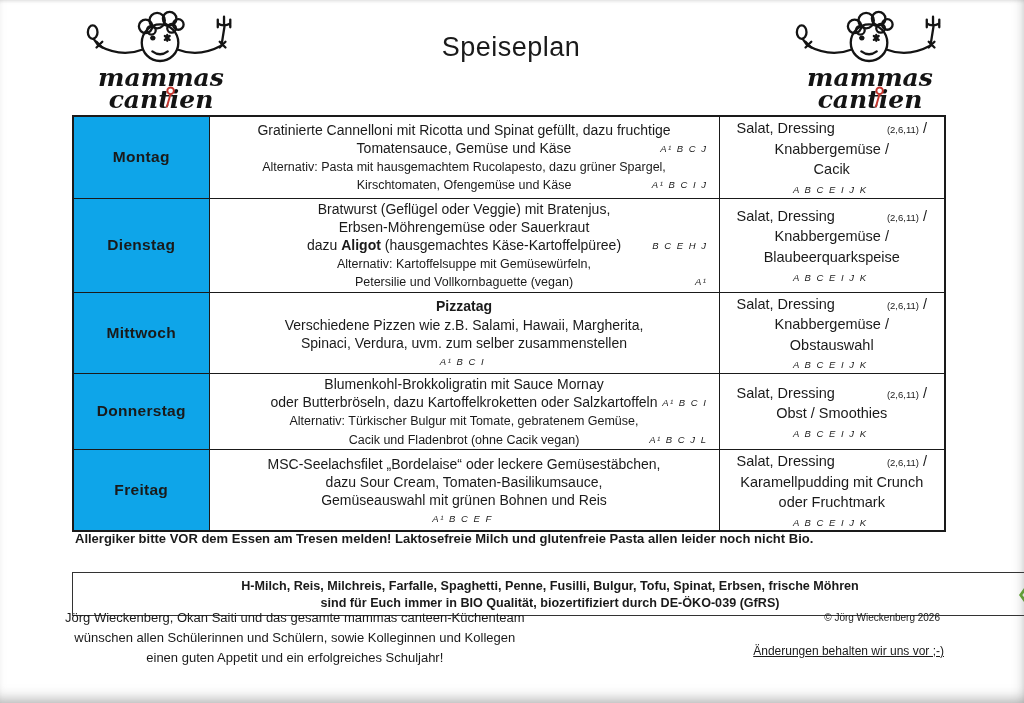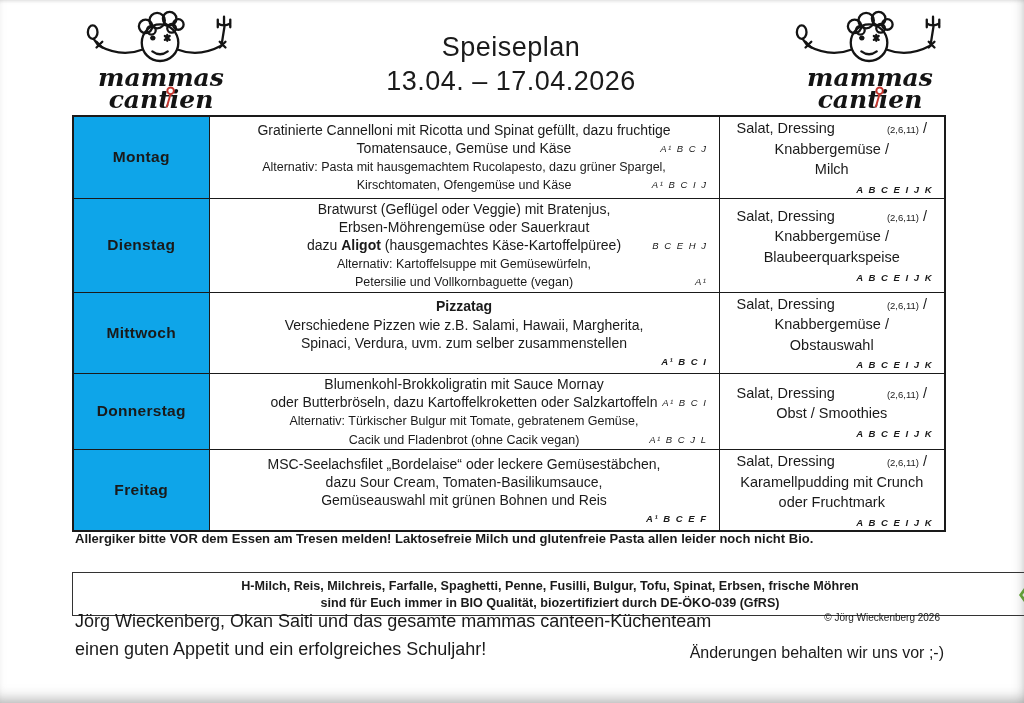--- a/index.html
+++ b/index.html
@@ -37,43 +37,43 @@
     font-size:15.5px; letter-spacing:.3px;
   }
   .main-cell .line, .side-cell .line { position:relative; text-align:center; }
   .main-cell .line { font-size:14px; line-height:1.3; }
   .side-cell .line { font-size:14.5px; line-height:1.42; }
   .line span.b { font-weight:bold; }
   .line span.sm { font-size:12.5px;margin-top:44px; }
   .line span.tiny { font-size:9.5px;margin-left:48px; }
   .allerg { font-style:italic; font-size:9.5px; letter-spacing:1.5px; white-space:nowrap; }
   .allerg.abs { position:absolute; right:3px; bottom:2px;text-align:right; }
-  .line.allerg-line { text-align:right; padding-right:3px; line-height:1.15;font-weight:bold; }
+  .line.allerg-line { padding-right:3px; line-height:1.15; }
   
   .allergy-notice {
     position:absolute; left:75px; top:531px; width:880px;
     font-size:13px; font-weight:bold;
   }
   .bio-box {
     position:absolute; left:72px; top:572px; width:1016px; height:44px;
     border:1.3px solid #333; box-sizing:border-box;
   }
   .bio-text {
     position:absolute; left:30px; right:90px; top:5px; text-align:center;
     font-size:12.6px; font-weight:bold; line-height:1.35;
   }
   .bio-seal { position:absolute; right:12px; top:3px; width:58px; height:38px; }
   .footer-left {
-    position:absolute; left:75px; top:608px; font-size:18px; line-height:1.55;
+    position:absolute; left:65px; top:608px; font-size:13px; line-height:1.55;text-align:center;
   }
   .footer-copyright {
     position:absolute; right:84px; top:612px; font-size:10px; text-align:right;
   }
   .footer-changes {
-    position:absolute; right:80px; top:644px; font-size:16px; text-align:right;
+    position:absolute; right:80px; top:644px; font-size:12px; text-align:right;text-decoration:underline;
   }
   .logo-word { font-family:"DejaVu Serif", serif; font-style:italic; font-weight:bold; }
 </style>
 </head>
 <body>
 
 <div class="sheet">
 
   <svg class="logo logo-left" viewBox="0 0 160 106">
     <g stroke="#141414" stroke-width="2.4" fill="none" stroke-linecap="round">
@@ -100,21 +100,20 @@
     <text class="logo-word" x="80" y="79" text-anchor="middle" font-size="26" fill="#141414">mammas</text>
     <text class="logo-word" x="80" y="102" text-anchor="middle" font-size="26" fill="#141414">cantien</text>
     <g stroke="#c2342c" stroke-width="2" fill="none">
       <circle cx="90" cy="84" r="3.4"></circle>
         <path d="M90,87 L86,101"></path>
     </g>
   </svg>
 
   <div class="title-block">
     <div class="title-line">Speiseplan</div>
-    <div class="title-line">13.04. – 17.04.2026</div>
   </div>
 
   <svg class="logo logo-right" viewBox="0 0 160 106">
     <g stroke="#141414" stroke-width="2.4" fill="none" stroke-linecap="round">
       <circle cx="64" cy="17" r="7"></circle>
         <circle cx="76" cy="11" r="8"></circle>
         <circle cx="89" cy="9" r="7"></circle>
         <circle cx="98" cy="15" r="5.5"></circle>
         <circle cx="70" cy="21" r="4.5"></circle>
         <circle cx="91" cy="19" r="4.5"></circle>
@@ -151,21 +150,21 @@
           <td class="day-cell">Montag</td>
           <td class="main-cell">
             <div class="line"><span>Gratinierte Cannelloni mit Ricotta und Spinat gefüllt, dazu fruchtige</span></div>
             <div class="line"><span>Tomatensauce, Gemüse und Käse</span><span class="allerg abs">A¹ B C J</span></div>
             <div class="line"><span class="sm">Alternativ: Pasta mit hausgemachtem Rucolapesto, dazu grüner Spargel,</span></div>
             <div class="line"><span class="sm">Kirschtomaten, Ofengemüse und Käse</span><span class="allerg abs">A¹ B C I J</span></div>
           </td>
           <td class="side-cell">
             <div class="line"><span>Salat, Dressing </span><span class="tiny">(2,6,11)</span><span> /</span></div>
             <div class="line"><span>Knabbergemüse /</span></div>
-            <div class="line"><span>Milch</span></div>
+            <div class="line"><span>Cacik</span></div>
             <div class="line allerg-line"><span class="allerg">A B C E I J K</span></div>
           </td>
         </tr>
         <tr>
           <td class="day-cell">Dienstag</td>
           <td class="main-cell">
             <div class="line"><span>Bratwurst (Geflügel oder Veggie) mit Bratenjus,</span></div>
             <div class="line"><span>Erbsen-Möhrengemüse oder Sauerkraut</span></div>
             <div class="line"><span>dazu </span><span class="b">Aligot</span><span> (hausgemachtes Käse-Kartoffelpüree)</span><span class="allerg abs">B C E H J</span></div>
             <div class="line"><span class="sm">Alternativ: Kartoffelsuppe mit Gemüsewürfeln,</span></div>
@@ -234,18 +233,19 @@
     </div>
     <svg class="bio-seal" viewBox="0 0 64 42">
       <polygon points="17,3 47,3 60,21 47,39 17,39 4,21" fill="#ffffff" stroke="#62a730" stroke-width="3"></polygon>
       <text x="32" y="25" text-anchor="middle" font-size="15" font-weight="bold" fill="#141414" font-family="Liberation Sans, sans-serif">BiO</text>
       <text x="32" y="32" text-anchor="middle" font-size="3.6" fill="#62a730" font-family="Liberation Sans, sans-serif">nach EG-Öko-Verordnung</text>
     </svg>
   </div>
 
   <div class="footer-left">
     <div>Jörg Wieckenberg, Okan Saiti und das gesamte mammas canteen-Küchenteam</div>
+    <div>wünschen allen Schülerinnen und Schülern, sowie Kolleginnen und Kollegen</div>
     <div>einen guten Appetit und ein erfolgreiches Schuljahr!</div>
   </div>
   <div class="footer-copyright">© Jörg Wieckenberg 2026</div>
   <div class="footer-changes">Änderungen behalten wir uns vor ;-)</div>
 
 </div>
 
 </body></html>

